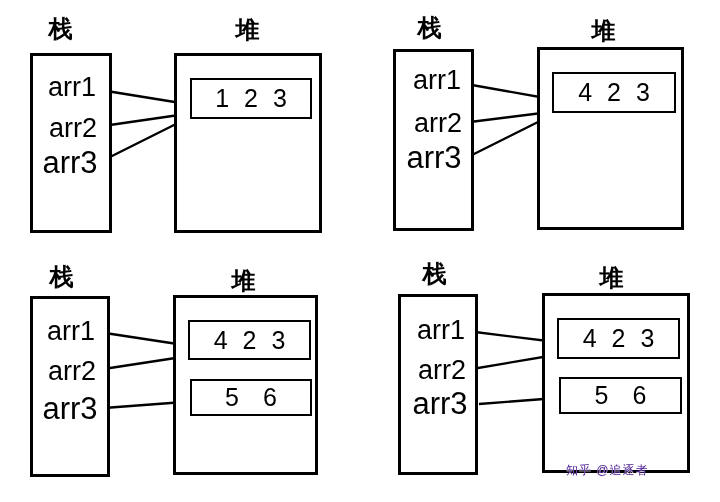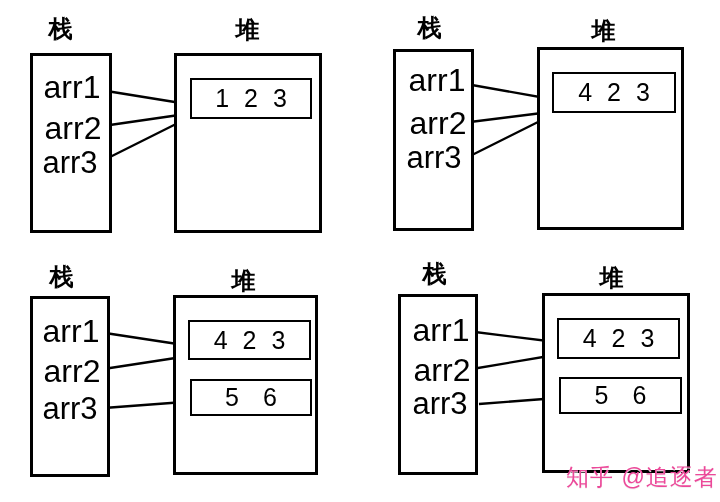--- a/index.html
+++ b/index.html
@@ -3,33 +3,33 @@
 <meta charset="utf-8">
 <style>
   html,body{margin:0;padding:0;background:#ffffff;}
   #canvas{
     position:relative;width:720px;height:502px;background:#ffffff;overflow:hidden;
     font-family:"Liberation Sans", sans-serif;color:#000;
   }
   .abs{position:absolute;}
   .center{transform:translate(-50%,-50%);white-space:nowrap;}
   .zone-label{font-size:24px;font-weight:600;letter-spacing:1px;}
-  .var-label{font-size:32px;}
+  .var-label{font-size:27px;}
   .var-label.big{font-size:31px;}
   .rect{position:absolute;border:3px solid #000;background:#fff;box-sizing:border-box;}
   .vbox{
     position:absolute;border:2.5px solid #000;background:#fff;box-sizing:border-box;
     display:flex;align-items:center;justify-content:center;font-size:25px;
   }
   .vbox .digit{display:inline-block;}
   .gap3{gap:15px;}
   .gap2{gap:24px;}
   #lines{position:absolute;left:0;top:0;width:720px;height:502px;pointer-events:none;}
   #watermark{
-    font-size:23px;letter-spacing:1px;color:#ec4899;white-space:nowrap;
+    font-size:12px;letter-spacing:1px;color:#4c1d95;white-space:nowrap;
     text-shadow:0 1px 0 #f2f2f2;
   }
 </style>
 </head>
 <body>
 
 <div id="canvas">
 
   <svg id="lines" viewBox="0 0 720 502" xmlns="http://www.w3.org/2000/svg">
 

